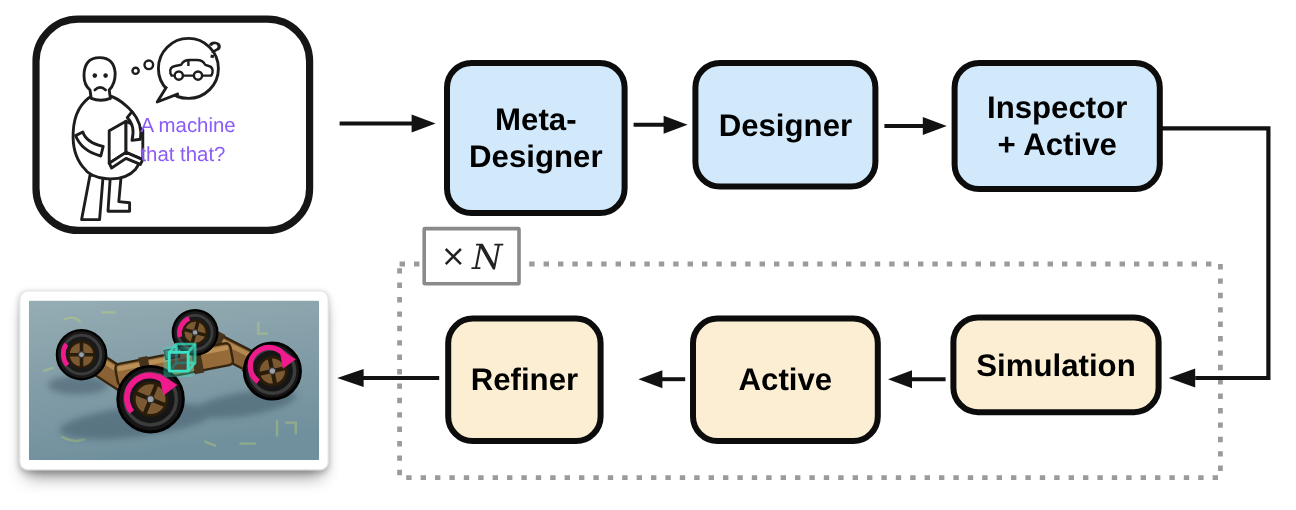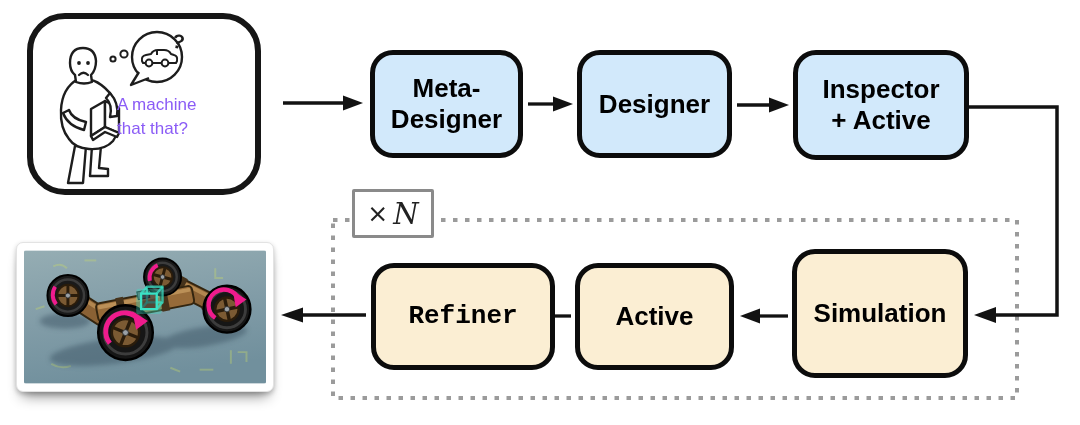--- a/index.html
+++ b/index.html
@@ -126,39 +126,39 @@
         <path d="M124 31 l0 5" fill="none"></path>
       </g>
       <text x="138" y="28" font-size="20" font-weight="600" fill="#1d1d1d" transform="rotate(12 138 28)">?</text>
     </svg>
     <div class="prompt-text">
       <span>A machine</span>
       <span>that that?</span>
     </div>
   </div>
 
-  <div class="box blue" style="left:370px;top:50px;width:153px;height:108px;">
+  <div class="box blue" style="left:370px;top:50px;width:153px;height:130px;">
     <span>Meta-</span>
     <span>Designer</span>
   </div>
   <div class="box blue" style="left:577px;top:50px;width:155px;height:108px;">
     <span>Designer</span>
   </div>
   <div class="box blue" style="left:793px;top:50px;width:176px;height:110px;">
     <span>Inspector</span>
     <span>+ Active</span>
   </div>
 
-  <div class="box cream" style="left:371px;top:263px;width:184px;height:107px;font-family:Liberation Mono, monospace;">
+  <div class="box cream" style="left:371px;top:263px;width:132px;height:107px;">
     <span>Refiner</span>
   </div>
   <div class="box cream" style="left:575px;top:263px;width:159px;height:107px;text-align:center;">
     <span>Active</span>
   </div>
-  <div class="box cream" style="left:792px;top:249px;width:176px;height:129px;justify-content:center;">
+  <div class="box cream" style="left:792px;top:262px;width:176px;height:84px;justify-content:center;">
     <span>Simulation</span>
   </div>
 
   <div class="loop-badge">
     <span class="times">×</span>
     <span class="count">N</span>
   </div>
 
   <div class="photo-frame">
     <svg width="242" height="134" viewBox="0 0 248 136">

